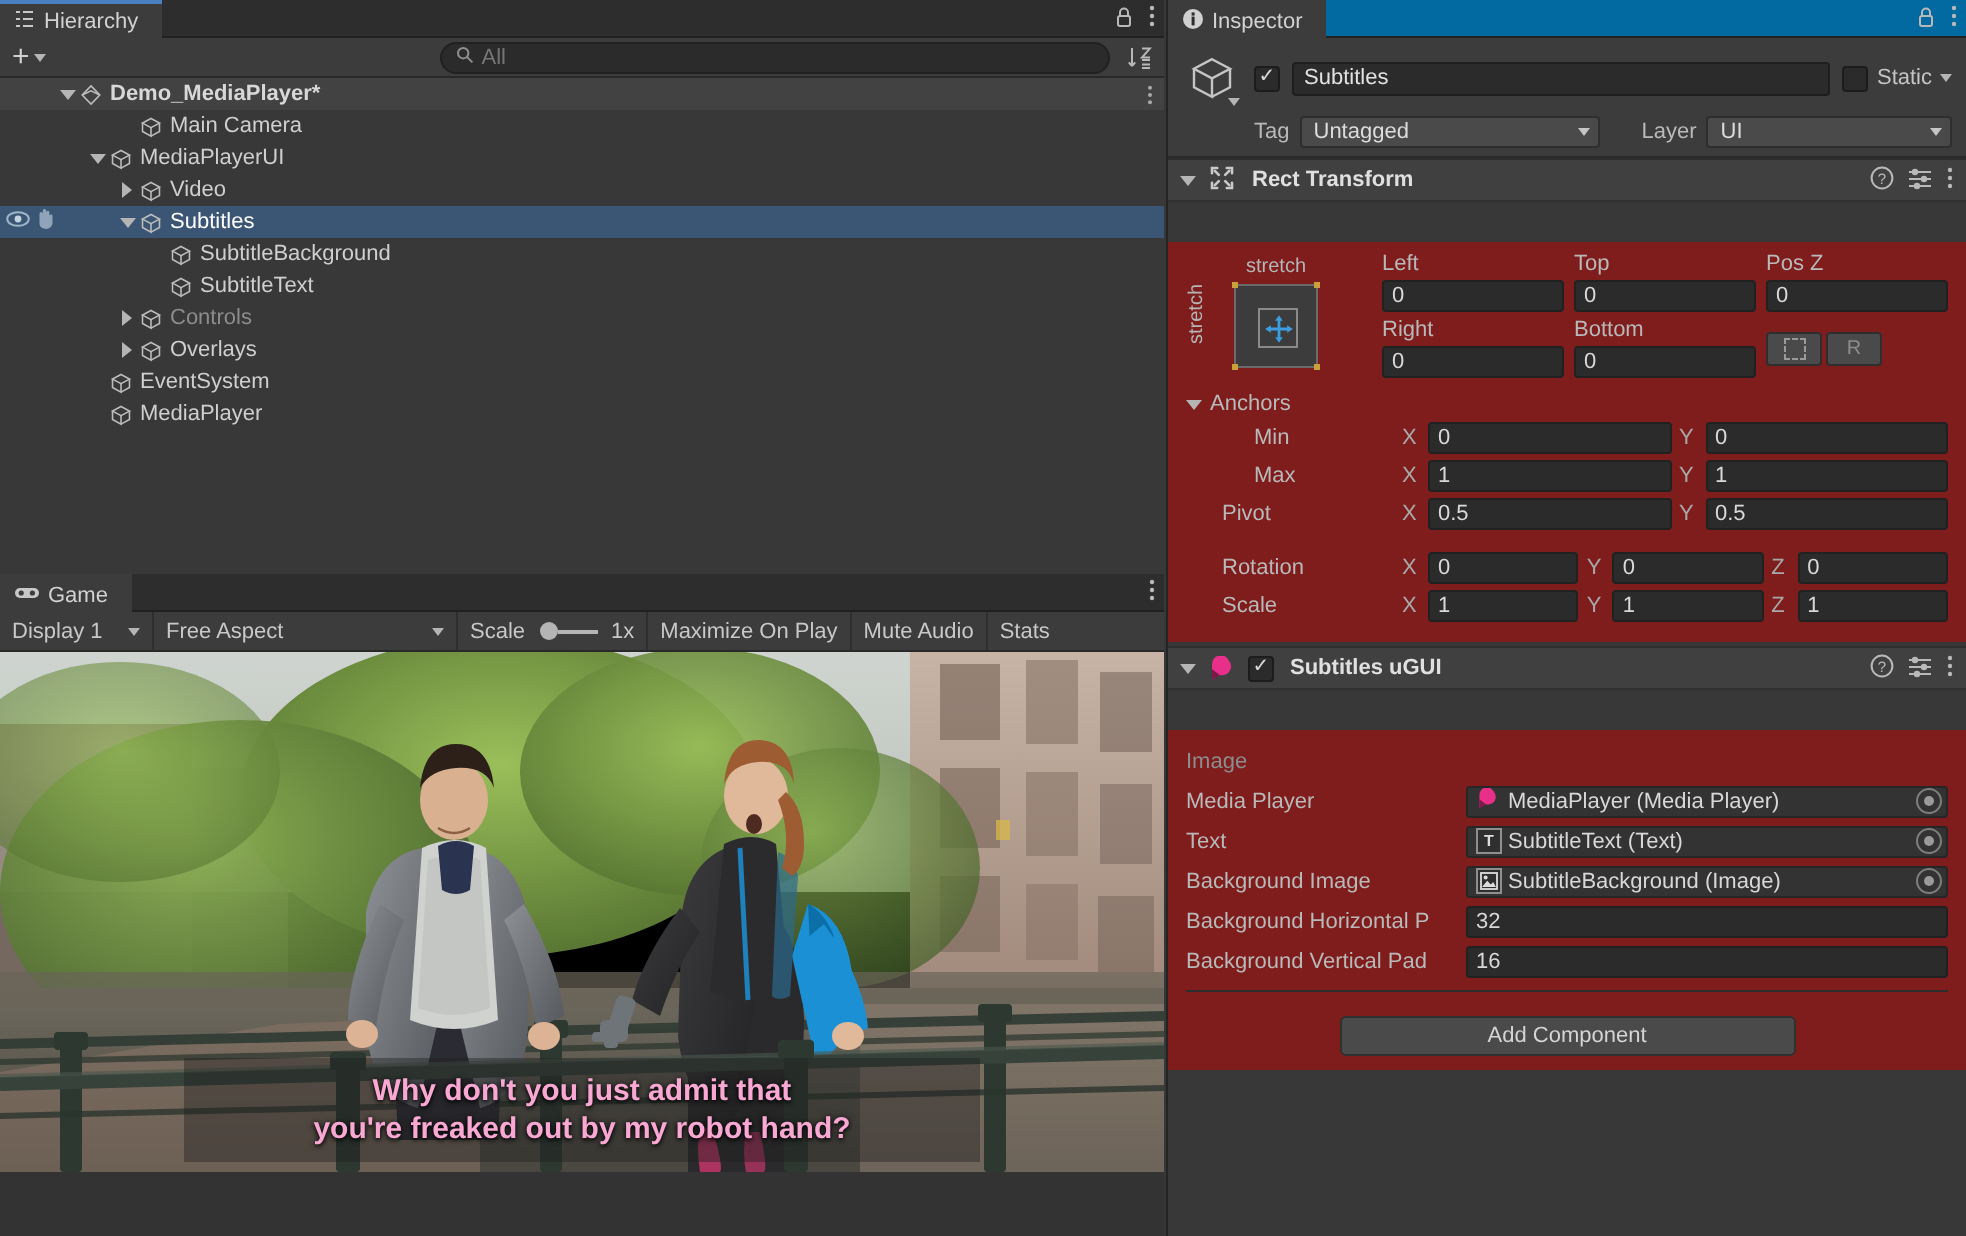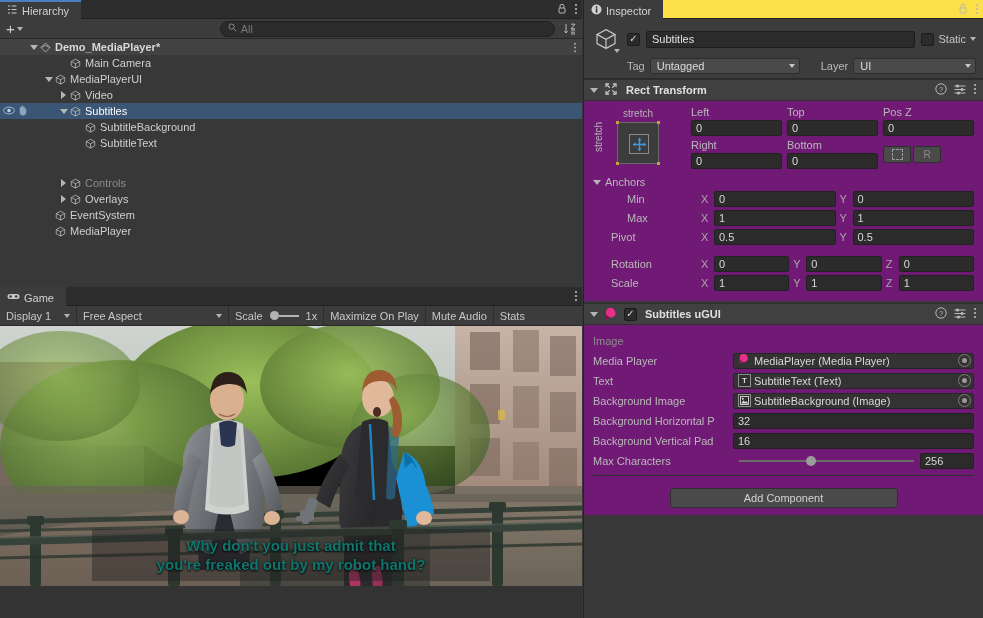--- a/index.html
+++ b/index.html
@@ -52,21 +52,21 @@
     margin-left:190px; margin-right:2px;
   }
   .searchwrap .sicon{ color:#888; font-size:9px; }
   .searchwrap span.ph{ color:#767676; font-size:11px; }
   .sortbtn{ width:18px;height:16px;display:flex;align-items:center;justify-content:center;color:#b8b8b8;font-size:11px; }
 
   .tree{ position:absolute; left:0; right:0; top:39px; bottom:0; overflow:hidden; background:#383838; }
   .row{ position:relative; height:16px; display:flex; align-items:center; font-size:11px; color:#cfcfcf; white-space:nowrap; }
   .row.sel{ background:#3b5674; color:#fff; }
   .row.root{ background:#424242; }
-  .row.dim{ color:#8c8c8c;margin-top:24px; }
+  .row.dim{ color:#8c8c8c; }
   .gutter{ width:28px; height:16px; display:flex; align-items:center; gap:2px; padding-left:3px; flex:0 0 28px; }
   .row .arrow{
     width:11px; flex:0 0 11px; display:flex; align-items:center; justify-content:center; color:#b0b0b0;
   }
   .arrow .tri-d{ width:0;height:0;border-left:4px solid transparent;border-right:4px solid transparent;border-top:5px solid #b5b5b5; }
   .arrow .tri-r{ width:0;height:0;border-top:4px solid transparent;border-bottom:4px solid transparent;border-left:5px solid #b5b5b5; }
   .cubeico{ width:13px; flex:0 0 13px; display:flex; align-items:center; justify-content:center; }
   .row-label{ margin-left:3px; }
   .row.root .row-label{ font-weight:bold; color:#d8d8d8; }
   .row-menu{ position:absolute; right:5px; top:0; height:16px; display:flex; align-items:center; color:#a9a9a9; font-size:11px; }
@@ -89,29 +89,29 @@
     position:absolute; left:0; top:39px; width:582px; height:260px; overflow:hidden;
     background:#000;
   }
   .gv-img{ position:absolute; inset:0; overflow:hidden; }
   .sub-overlay{
     position:absolute; left:92px; right:92px; bottom:5px; height:52px;
     background:rgba(30,30,32,.42);
     display:flex; flex-direction:column; align-items:center; justify-content:center;
   }
   .sub-line{
-    color:#0f766e; font-weight:bold; font-size:15px; line-height:19px;
+    color:#f9a8d4; font-weight:bold; font-size:15px; line-height:19px;
     text-shadow:0 1px 2px rgba(0,0,0,.85), 0 0 3px rgba(0,0,0,.6);
     white-space:nowrap;
   }
   .gv-bottom{ position:absolute; left:0; top:299px; width:582px; height:32px; background:#333333; }
 
   
   #inspector{ left:583px; top:0; width:400px; height:618px; background:#383838; border-left:1px solid #242424; }
-  #inspector .tabbar{ background:#fde047; }
+  #inspector .tabbar{ background:#0369a1; }
   .insp-head{ background:#3c3c3c; padding:5px 7px 4px 7px; border-bottom:1px solid #2a2a2a; }
   .ih-row1{ display:flex; align-items:center; gap:6px; }
   .goicon{ width:30px;height:30px; display:flex; align-items:center; justify-content:center; position:relative; }
   .chk{
     width:13px;height:13px;background:#2b2b2b;border:1px solid #1c1c1c;border-radius:2px;
     display:flex;align-items:center;justify-content:center;color:#d8d8d8;font-size:10px;line-height:1;
   }
   .chk.empty{ color:transparent; }
   .nameinput{
     flex:1; height:17px; background:#2b2b2b; border:1px solid #1e1e1e; border-radius:2px;
@@ -129,21 +129,21 @@
 
   .comp-head{
     height:22px; background:#404040; border-top:1px solid #2e2e2e; border-bottom:1px solid #303030;
     display:flex; align-items:center; gap:6px; padding:0 6px;
   }
   .comp-head .foldt{ width:0;height:0;border-left:4px solid transparent;border-right:4px solid transparent;border-top:5px solid #b5b5b5; }
   .comp-title{ font-size:11px; color:#e0e0e0; font-weight:bold; margin-left:2px; }
   .comp-head .spacer{ flex:1; }
   .comp-head .hicons{ display:flex; align-items:center; gap:7px; color:#b9b9b9; font-size:11px; }
 
-  .comp-body{ padding:5px 9px 7px 9px; background:#701a75; }
+  .comp-body{ padding:5px 9px 7px 9px; background:#7f1d1d;margin-top:20px; }
 
   .lbl{ color:#b9b9b9; font-size:11px; }
   .fld{
     height:16px; background:#2b2b2b; border:1px solid #212121; border-radius:2px;
     color:#d8d8d8; font-size:11px; display:flex; align-items:center; padding:0 4px;
   }
   .fld.obj{ background:#333333; border-color:#262626; justify-content:space-between; padding-right:2px; }
   .fld.dimtxt{ color:#8d8d8d; }
   .objleft{ display:flex; align-items:center; gap:3px; overflow:hidden; }
   .objdot{
@@ -1011,30 +1011,20 @@
         </div>
       </div>
 
       <div class="prow">
         <span class="plabel">Background Vertical Pad</span>
         <div class="pval fld">
           <span>16</span>
         </div>
       </div>
 
-      <div class="prow">
-        <span class="plabel">Max Characters</span>
-        <div class="slider">
-          <span class="strack"></span>
-          <span class="sknob"></span>
-        </div>
-        <div class="numfld fld">
-          <span>256</span>
-        </div>
-      </div>
 
       <div class="sep"></div>
 
       <div class="addcomp">
         <span>Add Component</span>
       </div>
     </div>
   </div>
 
 </div>

